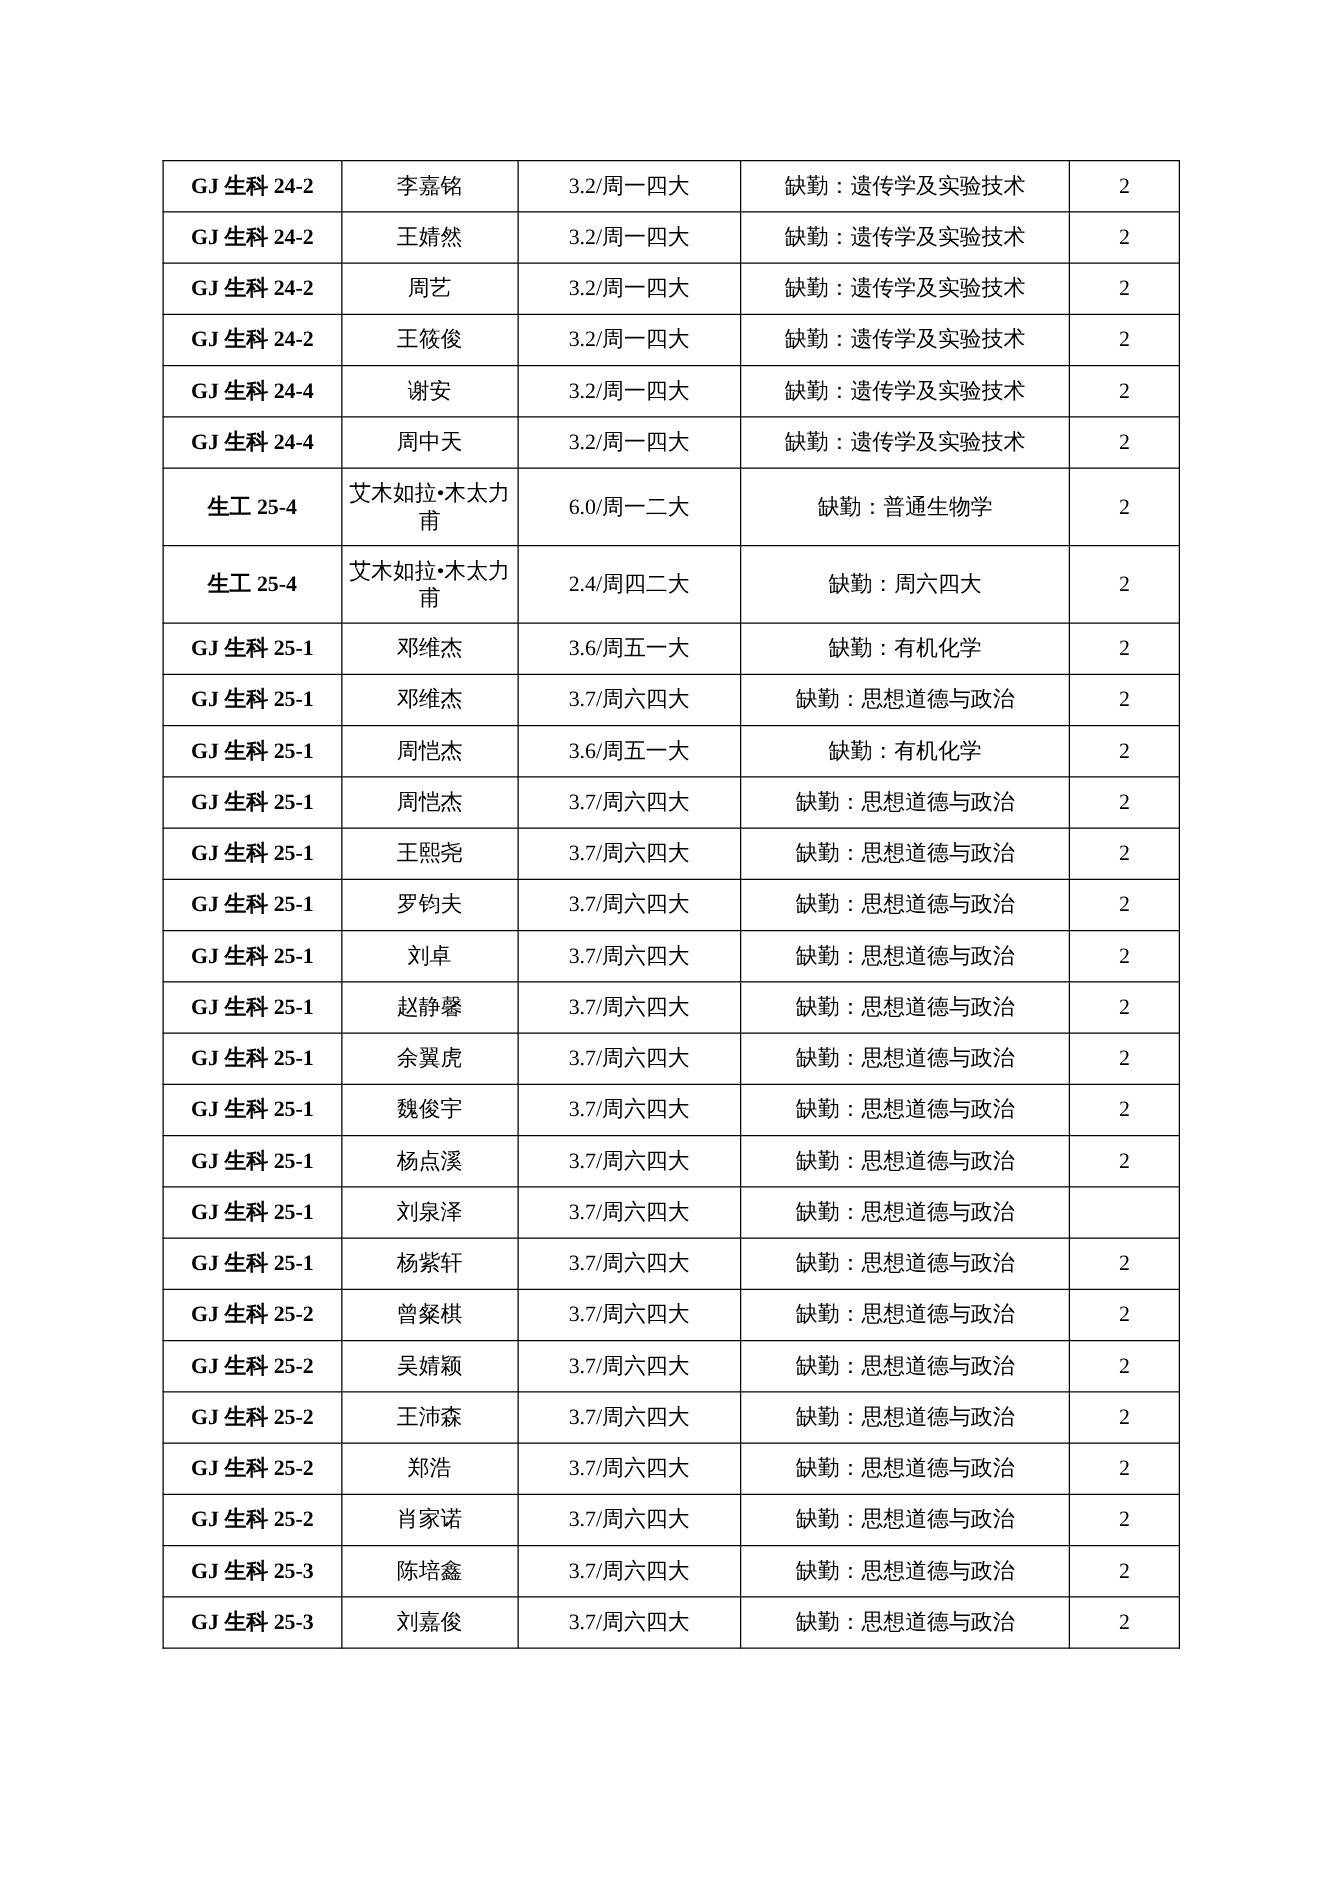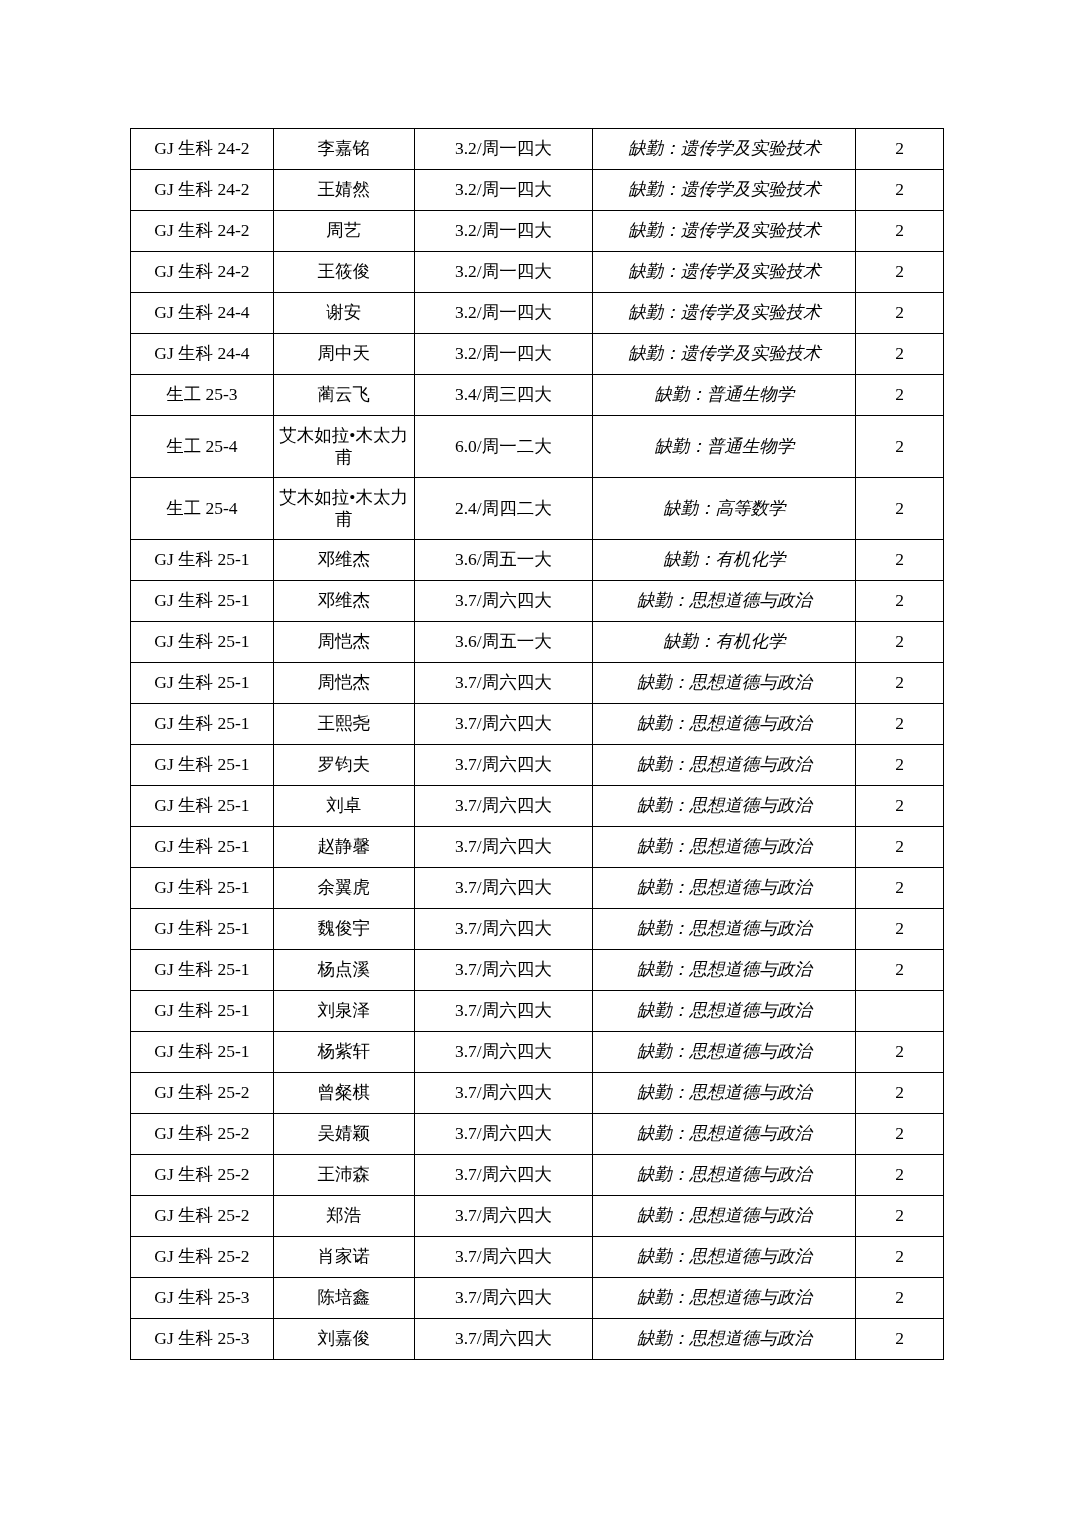--- a/index.html
+++ b/index.html
@@ -30,24 +30,24 @@
     border: 1px solid #000000;
     padding: 0 4px;
     text-align: center;
     vertical-align: middle;
     font-size: 17.5px;
     line-height: 1.25;
     height: 41px;
     box-sizing: border-box;
     word-break: break-all;
   }
-  td.col-class   { width: 140px; }
+  td.col-class   { width: 140px; font-weight: bold; }
   td.col-name    { width: 138px; }
   td.col-time    { width: 175px; }
-  td.col-reason  { width: 258px; font-style: italic; }
+  td.col-reason  { width: 258px; }
   td.col-score   { width: 86px; font-size: 16px; font-family: "Liberation Serif", serif; }
   .tall { height: 62px; }
 </style>
 </head>
 <body>
 
 <div class="page">
   <table class="attendance">
     <tbody>
         <tr>
@@ -85,39 +85,32 @@
           <td class="col-reason">缺勤：遗传学及实验技术</td>
           <td class="col-score">2</td>
         </tr>
         <tr>
           <td class="col-class">GJ 生科 24-4</td>
           <td class="col-name">周中天</td>
           <td class="col-time">3.2/周一四大</td>
           <td class="col-reason">缺勤：遗传学及实验技术</td>
           <td class="col-score">2</td>
         </tr>
-        <tr>
-          <td class="col-class">生工 25-3</td>
-          <td class="col-name">蔺云飞</td>
-          <td class="col-time">3.4/周三四大</td>
-          <td class="col-reason">缺勤：普通生物学</td>
-          <td class="col-score">2</td>
-        </tr>
         <tr class="tall">
           <td class="col-class">生工 25-4</td>
           <td class="col-name">艾木如拉•木太力甫</td>
           <td class="col-time">6.0/周一二大</td>
           <td class="col-reason">缺勤：普通生物学</td>
           <td class="col-score">2</td>
         </tr>
         <tr class="tall">
           <td class="col-class">生工 25-4</td>
           <td class="col-name">艾木如拉•木太力甫</td>
           <td class="col-time">2.4/周四二大</td>
-          <td class="col-reason">缺勤：高等数学</td>
+          <td class="col-reason">缺勤：周六四大</td>
           <td class="col-score">2</td>
         </tr>
         <tr>
           <td class="col-class">GJ 生科 25-1</td>
           <td class="col-name">邓维杰</td>
           <td class="col-time">3.6/周五一大</td>
           <td class="col-reason">缺勤：有机化学</td>
           <td class="col-score">2</td>
         </tr>
         <tr>

